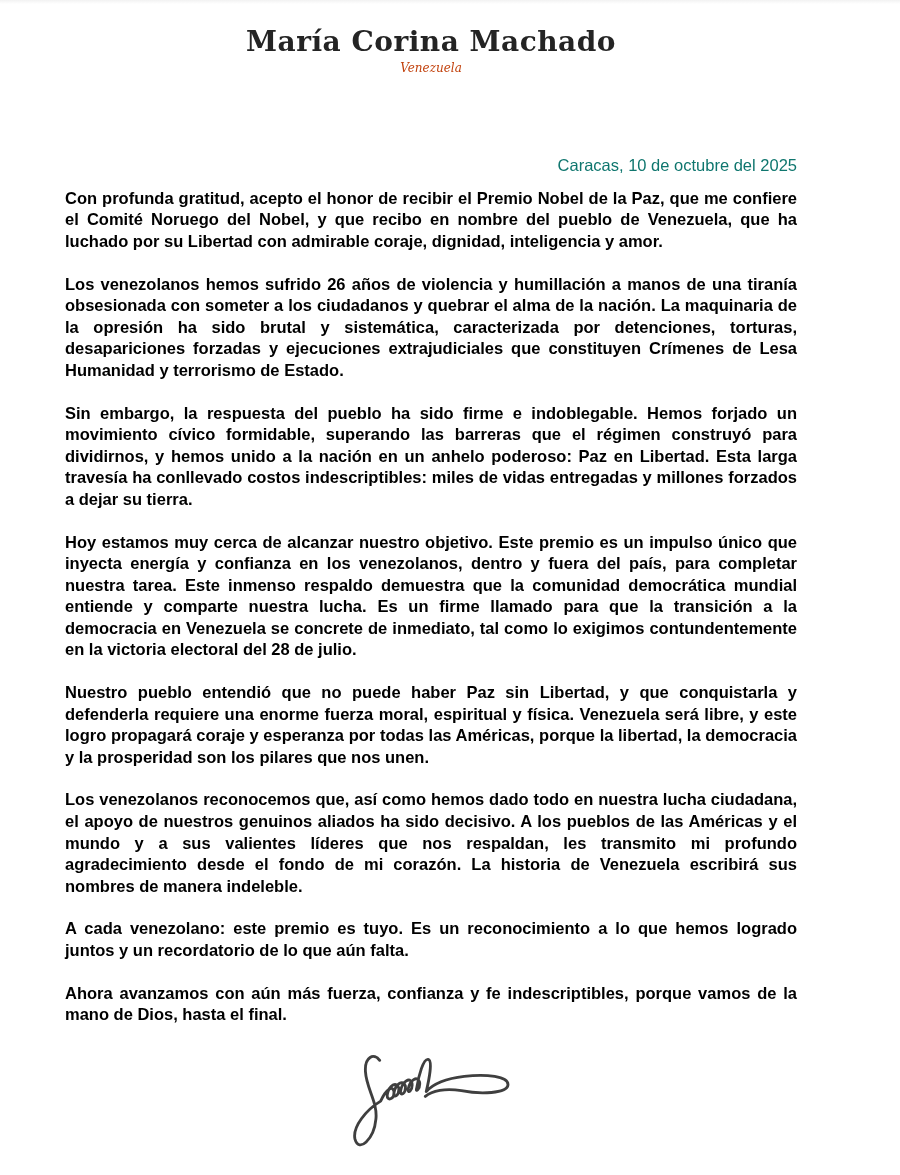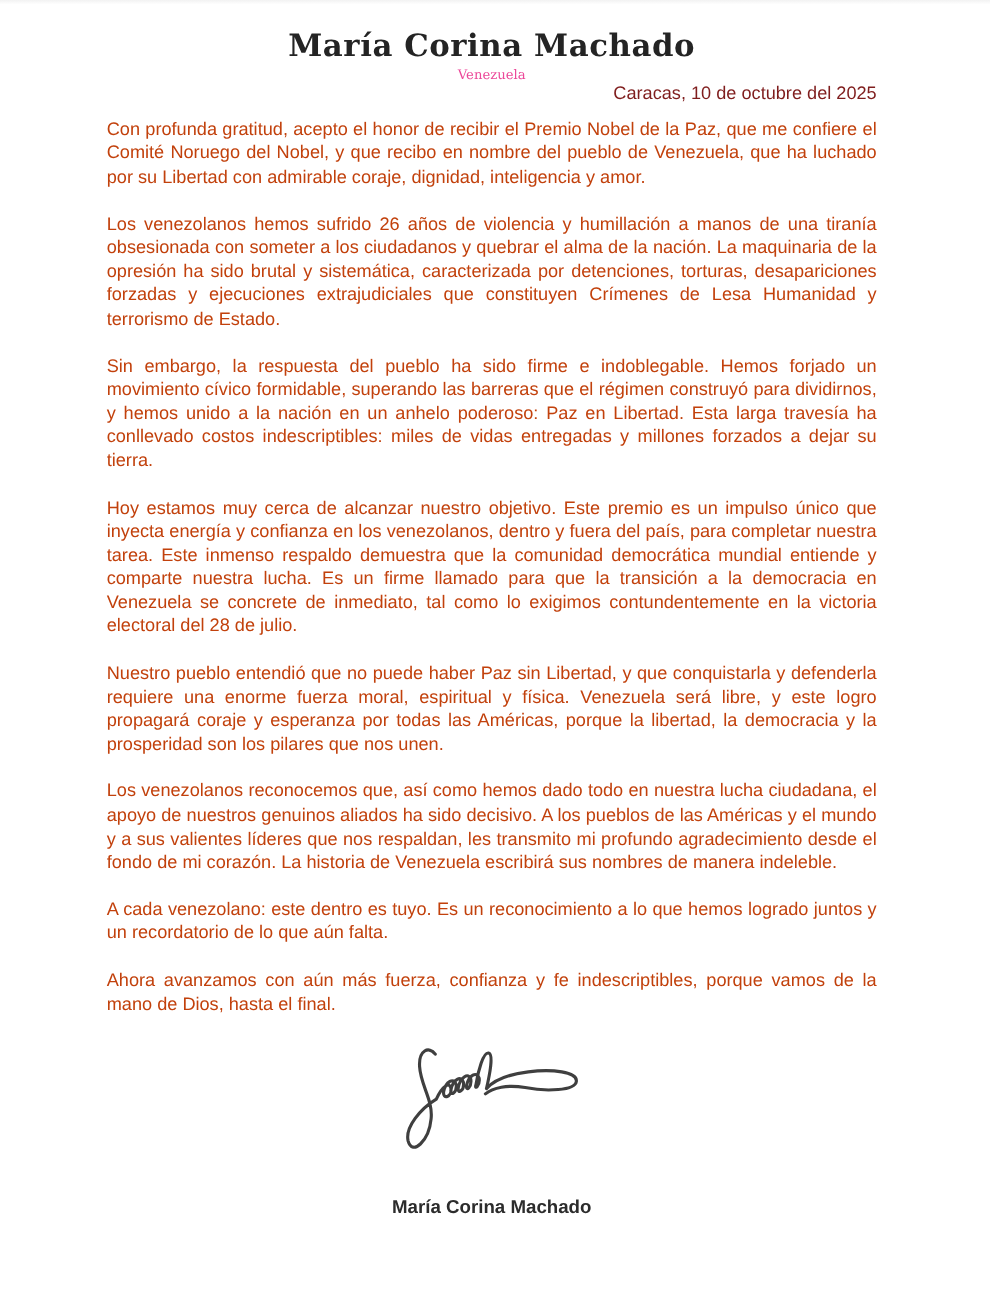--- a/index.html
+++ b/index.html
@@ -14,50 +14,53 @@
   }
   .scan-edge {
     position: absolute;
     top: 0; left: 0; right: 0;
     height: 4px;
     background: linear-gradient(#f2f2f2, #ffffff);
   }
   .page {
     width: 900px;
     height: 1175px;
-    padding: 26px 103px 0 97px;
+    padding: 26px 103px 0 65px;
   }
   .letterhead { text-align: center; }
   .lh-name {
     font-family: "DejaVu Serif", serif;
     font-weight: 700;
     font-size: 28px;
     letter-spacing: 0.5px;
     color: #242424;
     line-height: 1.15;
   }
   .lh-country {
     font-family: "DejaVu Serif", serif;
     font-size: 12px;
-    color: #ec4899;
+    color: #c2410c;
     margin-top: 3px;
+    font-style: italic;
   }
   .dateline {
     text-align: right;
     font-size: 16.5px;
     line-height: 21.6px;
+    margin-top: 80px;
     margin-bottom: 11px;
-    color: #7f1d1d;
+    color: #0f766e;
   }
   .content p {
     font-size: 16.5px;
     line-height: 21.6px;
     text-align: justify;
     margin-bottom: 21px;
-    color: #c2410c;
+    color: #000000;
+    font-weight: bold;
   }
   .signature-block {
     text-align: center;
     margin-top: 6px;
   }
   .signature-block svg { display: inline-block; }
   .signer-name {
     font-weight: 700;
     font-size: 17px;
     color: #2c2c2c;
@@ -79,21 +82,21 @@
   <main class="content">
 
     <div class="dateline">Caracas, 10 de octubre del 2025</div>
 
     <p>Con profunda gratitud, acepto el honor de recibir el Premio Nobel de la Paz, que me confiere el Comité Noruego del Nobel, y que recibo en nombre del pueblo de Venezuela, que ha luchado por su Libertad con admirable coraje, dignidad, inteligencia y amor.</p>
     <p>Los venezolanos hemos sufrido 26 años de violencia y humillación a manos de una tiranía obsesionada con someter a los ciudadanos y quebrar el alma de la nación. La maquinaria de la opresión ha sido brutal y sistemática, caracterizada por detenciones, torturas, desapariciones forzadas y ejecuciones extrajudiciales que constituyen Crímenes de Lesa Humanidad y terrorismo de Estado.</p>
     <p>Sin embargo, la respuesta del pueblo ha sido firme e indoblegable. Hemos forjado un movimiento cívico formidable, superando las barreras que el régimen construyó para dividirnos, y hemos unido a la nación en un anhelo poderoso: Paz en Libertad. Esta larga travesía ha conllevado costos indescriptibles: miles de vidas entregadas y millones forzados a dejar su tierra.</p>
     <p>Hoy estamos muy cerca de alcanzar nuestro objetivo. Este premio es un impulso único que inyecta energía y confianza en los venezolanos, dentro y fuera del país, para completar nuestra tarea. Este inmenso respaldo demuestra que la comunidad democrática mundial entiende y comparte nuestra lucha. Es un firme llamado para que la transición a la democracia en Venezuela se concrete de inmediato, tal como lo exigimos contundentemente en la victoria electoral del 28 de julio.</p>
     <p>Nuestro pueblo entendió que no puede haber Paz sin Libertad, y que conquistarla y defenderla requiere una enorme fuerza moral, espiritual y física. Venezuela será libre, y este logro propagará coraje y esperanza por todas las Américas, porque la libertad, la democracia y la prosperidad son los pilares que nos unen.</p>
     <p>Los venezolanos reconocemos que, así como hemos dado todo en nuestra lucha ciudadana, el apoyo de nuestros genuinos aliados ha sido decisivo. A los pueblos de las Américas y el mundo y a sus valientes líderes que nos respaldan, les transmito mi profundo agradecimiento desde el fondo de mi corazón. La historia de Venezuela escribirá sus nombres de manera indeleble.</p>
-    <p>A cada venezolano: este dentro es tuyo. Es un reconocimiento a lo que hemos logrado juntos y un recordatorio de lo que aún falta.</p>
+    <p>A cada venezolano: este premio es tuyo. Es un reconocimiento a lo que hemos logrado juntos y un recordatorio de lo que aún falta.</p>
     <p>Ahora avanzamos con aún más fuerza, confianza y fe indescriptibles, porque vamos de la mano de Dios, hasta el final.</p>
 
     <div class="signature-block">
       <svg width="190" height="114" viewBox="0 0 200 120" aria-hidden="true">
         <path d="M46 14
                  C40 6 30 10 31 26
                  C32 44 44 58 42 76
                  C40 97 24 112 20 97
                  C17 84 32 66 47 57
                  C53 44 60 40 61 47

